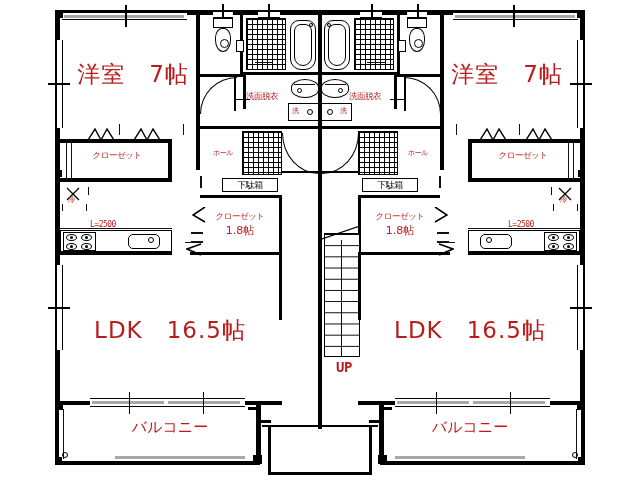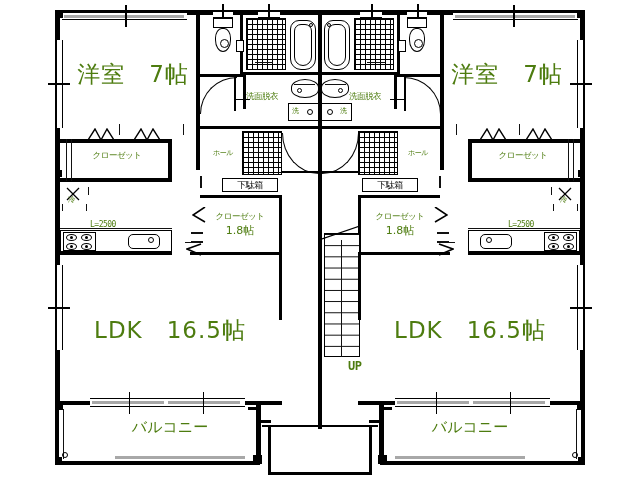--- a/index.html
+++ b/index.html
@@ -2,21 +2,21 @@
 <html><head>
 <meta charset="utf-8">
 <style>
   html,body{margin:0;padding:0;background:#ffffff;}
   body{width:640px;height:480px;overflow:hidden;
        font-family:"DejaVu Sans","Liberation Sans",sans-serif;color:#000;}
   #plan{position:relative;width:640px;height:480px;background:#fff;}
   
   .w{position:absolute;background:#000;}          
   .wt{position:absolute;background:#111;}
-  .lbl{position:absolute;white-space:nowrap;line-height:1;color:#4d7c0f;}
+  .lbl{position:absolute;white-space:nowrap;line-height:1;color:#b91c1c;}
   .ctr{transform:translate(-50%,-50%);}
   
   .room-big{font-size:23px;letter-spacing:1px;font-weight:400;}
   .room-mid{font-size:11px;letter-spacing:0px;}
   .room-sm{font-size:8.5px;letter-spacing:-0.5px;}
   .room-xs{font-size:7px;letter-spacing:-0.5px;}
   .mono{font-family:"DejaVu Sans Mono","Liberation Mono",monospace;}
   
   .boxlbl{position:absolute;border:1.3px solid #000;background:#fff;
           display:flex;align-items:center;justify-content:center;
@@ -229,21 +229,21 @@
       <polyline points="1,0 13,8 1,15" fill="none" stroke="#000" stroke-width="1.6"></polyline>
     </svg>
   <div class="wt" style="left:437px;top:232px;width:12px;height:1.5px;"></div>
   <div class="wt" style="left:437px;top:241px;width:12px;height:1.5px;"></div>
 
   <div class="stair" style="left:324px;top:233px;width:36px;height:124px;"></div>
   <div class="wt" style="left:341px;top:240px;width:1.4px;height:117px;"></div>
   <svg style="position:absolute;left:322px;top:226px;width:40px;height:14px;">
       <polyline points="0,13 38,0" fill="none" stroke="#000" stroke-width="1.3"></polyline>
     </svg>
-  <div class="lbl room-xs mono" style="left:348px;top:360px;font-size:12px;font-weight:bold;">UP</div>
+  <div class="lbl room-xs mono" style="left:336px;top:360px;font-size:14px;font-weight:bold;">UP</div>
 
   <div class="w" style="left:60px;top:252px;width:112px;height:3px;"></div>
   <div class="w" style="left:190px;top:252px;width:92px;height:3px;"></div>
   <div class="w" style="left:279px;top:252px;width:3px;height:68px;"></div>
   <div class="w" style="left:59px;top:401px;width:223px;height:4px;"></div>
 
   <div class="w" style="left:468px;top:252px;width:112px;height:3px;"></div>
   <div class="w" style="left:358px;top:252px;width:92px;height:3px;"></div>
   <div class="w" style="left:358px;top:252px;width:3px;height:68px;"></div>
   <div class="w" style="left:358px;top:401px;width:223px;height:4px;"></div>

